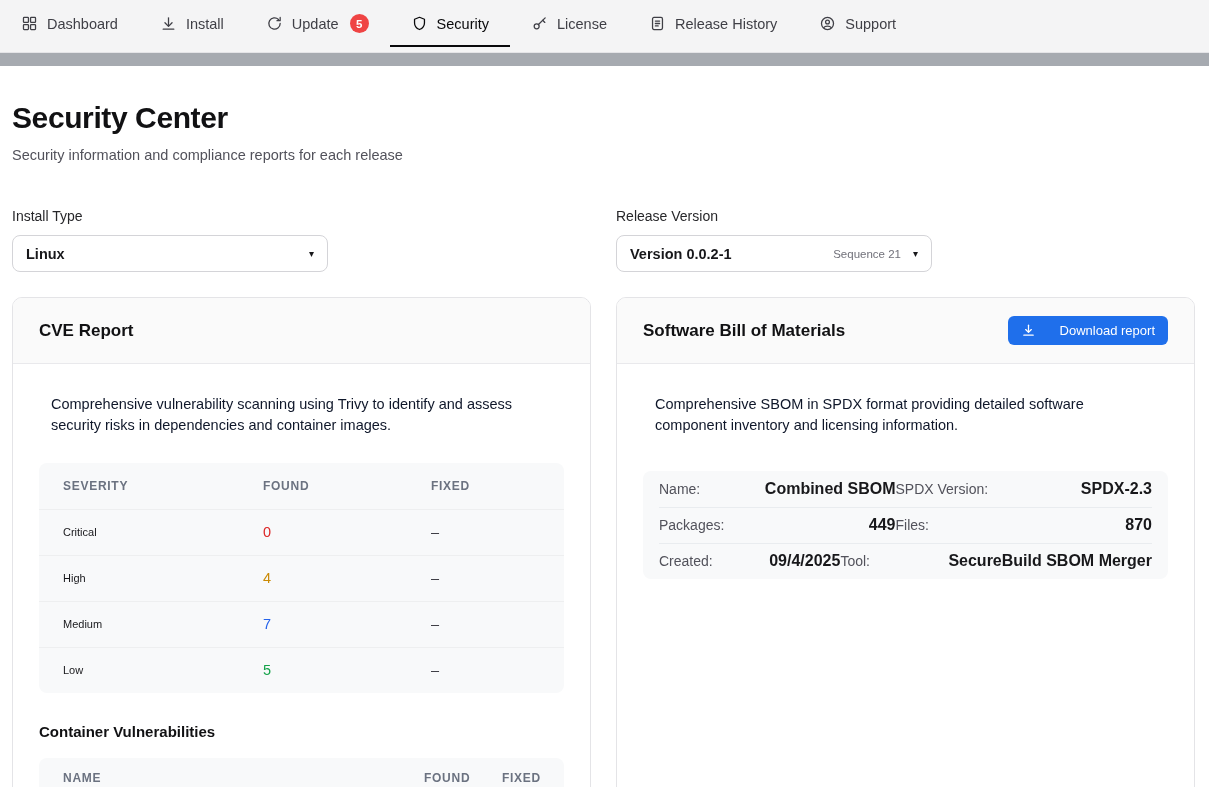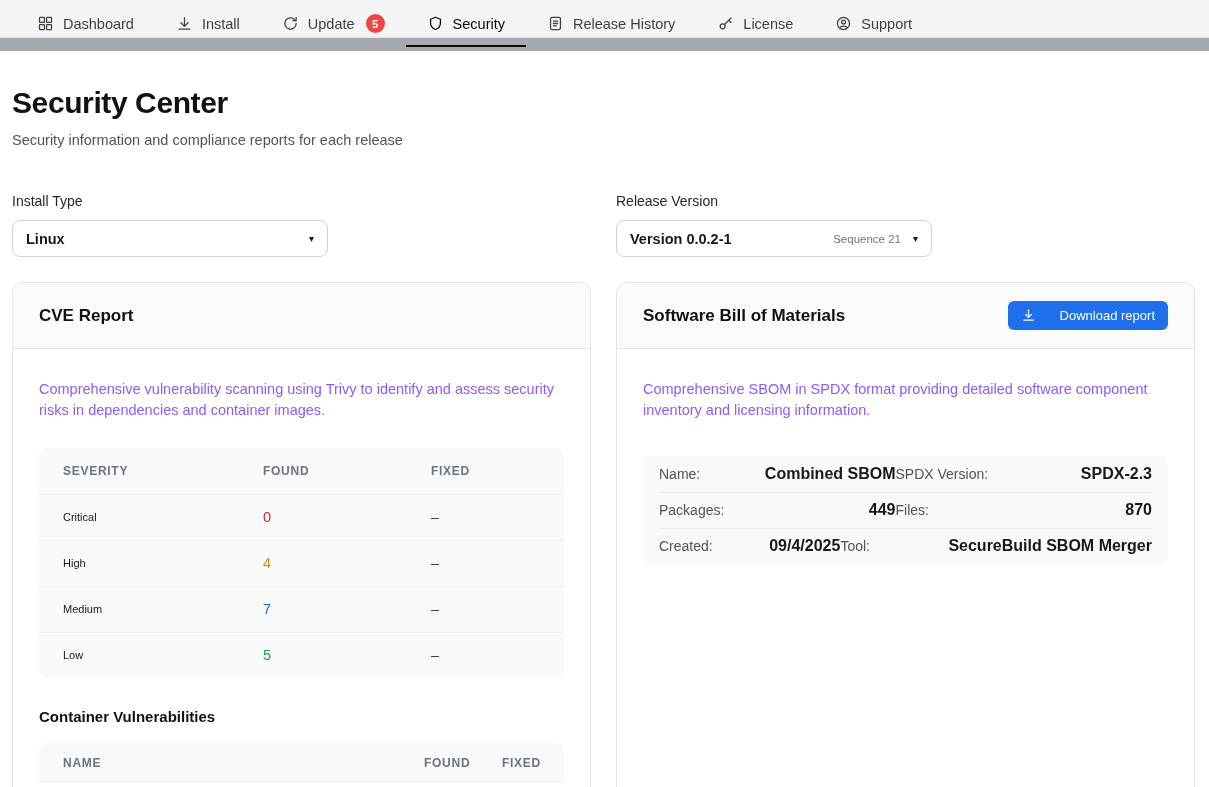--- a/index.html
+++ b/index.html
@@ -6,23 +6,23 @@
   html, body { margin: 0; padding: 0; }
   body {
     width: 1209px; height: 787px; overflow: hidden;
     background: #ffffff; color: #18181b;
     font-family: "Liberation Sans", "DejaVu Sans", sans-serif;
   }
 
   
   nav {
     display: flex; align-items: stretch;
-    height: 38px; background: #f4f4f5;
+    height: 53px; background: #f4f4f5;
     border-bottom: 1px solid #e4e4e7;
-    padding-left: 16px;
+    padding-left: 0;
   }
   .nav-item {
     display: flex; align-items: center; gap: 9px;
     padding: 0 21px; height: 47px;
     font-size: 14.5px; color: #3f3f46; cursor: pointer;
   }
   .nav-item.active {
     color: #09090b; font-weight: 500;
     box-shadow: inset 0 -2px 0 #09090b;
   }
@@ -69,21 +69,21 @@
     overflow: hidden; min-height: 860px;
   }
   .card-header {
     display: flex; align-items: center; justify-content: space-between;
     height: 66px; padding: 0 26px;
     background: #fafafa; border-bottom: 1px solid #e9e9ec;
   }
   .card-title { font-size: 17px; font-weight: 700; margin: 0; color: #111113; }
   .card-body { padding: 30px 26px 24px; }
   .card-desc {
-    margin: 0 0 26px; font-size: 14.5px; line-height: 1.48; color: #8b5cf6;
+    margin: 0 12px 26px; font-size: 14.5px; line-height: 1.48; color: #0f172a;
   }
 
   
   .sev-table { background: #f8f9fa; border-radius: 8px; overflow: hidden; }
   .sev-row {
     display: grid; grid-template-columns: 200px 168px 1fr;
     align-items: center; height: 46px; padding: 0 24px;
   }
   .sev-row + .sev-row { border-top: 1px solid rgba(0,0,0,0.04); }
   .th {
@@ -159,35 +159,35 @@
     <span class="nicon">
       <svg width="17" height="17" viewBox="0 0 24 24" fill="none" stroke="currentColor" stroke-width="1.8" stroke-linejoin="round">
         <path d="M12 3.2l7 2.8v5.2c0 4.6-3 7.7-7 9.3-4-1.6-7-4.7-7-9.3V6l7-2.8z"></path>
       </svg>
     </span>
     <span>Security</span>
   </div>
   <div class="nav-item">
     <span class="nicon">
       <svg width="17" height="17" viewBox="0 0 24 24" fill="none" stroke="currentColor" stroke-width="1.8" stroke-linecap="round">
-        <rect x="5" y="3.5" width="14" height="17" rx="2"></rect>
-          <path d="M9 8.5h6M9 12h6M9 15.5h4"></path>
-      </svg>
-    </span>
-    <span>Release History</span>
-  </div>
-  <div class="nav-item">
-    <span class="nicon">
-      <svg width="17" height="17" viewBox="0 0 24 24" fill="none" stroke="currentColor" stroke-width="1.8" stroke-linecap="round">
         <circle cx="8" cy="16" r="3.5"></circle>
           <path d="M10.5 13.5L20 4"></path>
           <path d="M16.5 7.5l3 3"></path>
       </svg>
     </span>
     <span>License</span>
+  </div>
+  <div class="nav-item">
+    <span class="nicon">
+      <svg width="17" height="17" viewBox="0 0 24 24" fill="none" stroke="currentColor" stroke-width="1.8" stroke-linecap="round">
+        <rect x="5" y="3.5" width="14" height="17" rx="2"></rect>
+          <path d="M9 8.5h6M9 12h6M9 15.5h4"></path>
+      </svg>
+    </span>
+    <span>Release History</span>
   </div>
   <div class="nav-item">
     <span class="nicon">
       <svg width="17" height="17" viewBox="0 0 24 24" fill="none" stroke="currentColor" stroke-width="1.8" stroke-linecap="round">
         <circle cx="12" cy="12" r="8.5"></circle>
           <circle cx="12" cy="9.8" r="2.7"></circle>
           <path d="M7 17.6c1.4-2.5 8.6-2.5 10 0"></path>
       </svg>
     </span>
     <span>Support</span>

